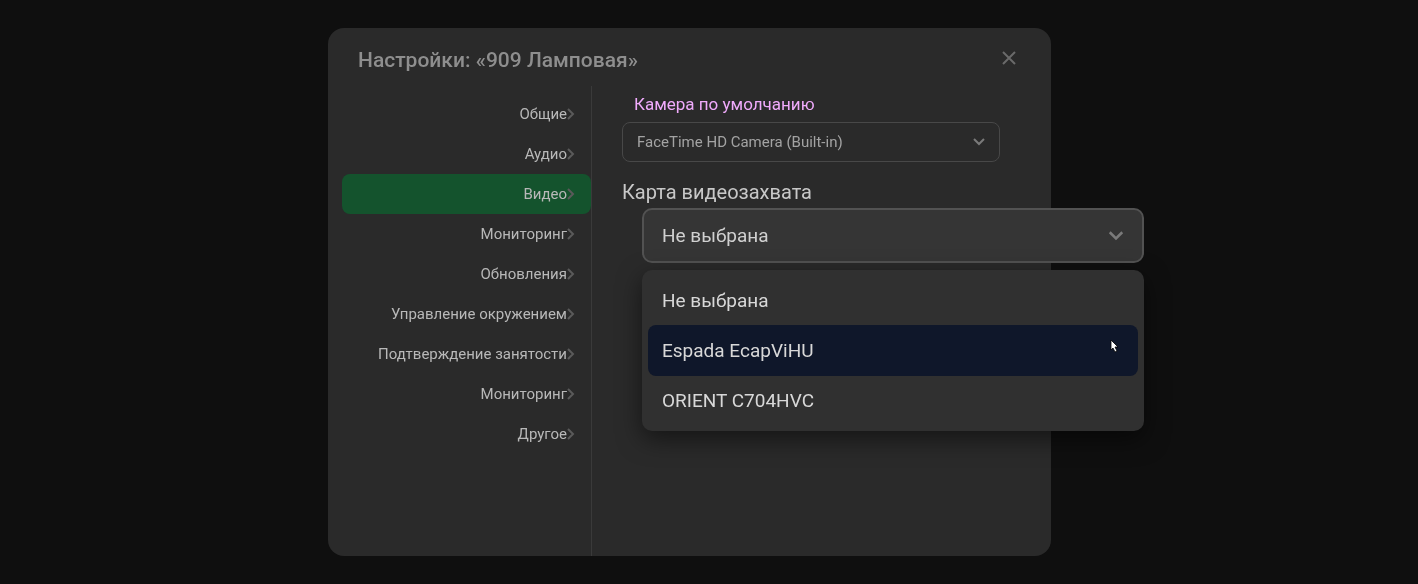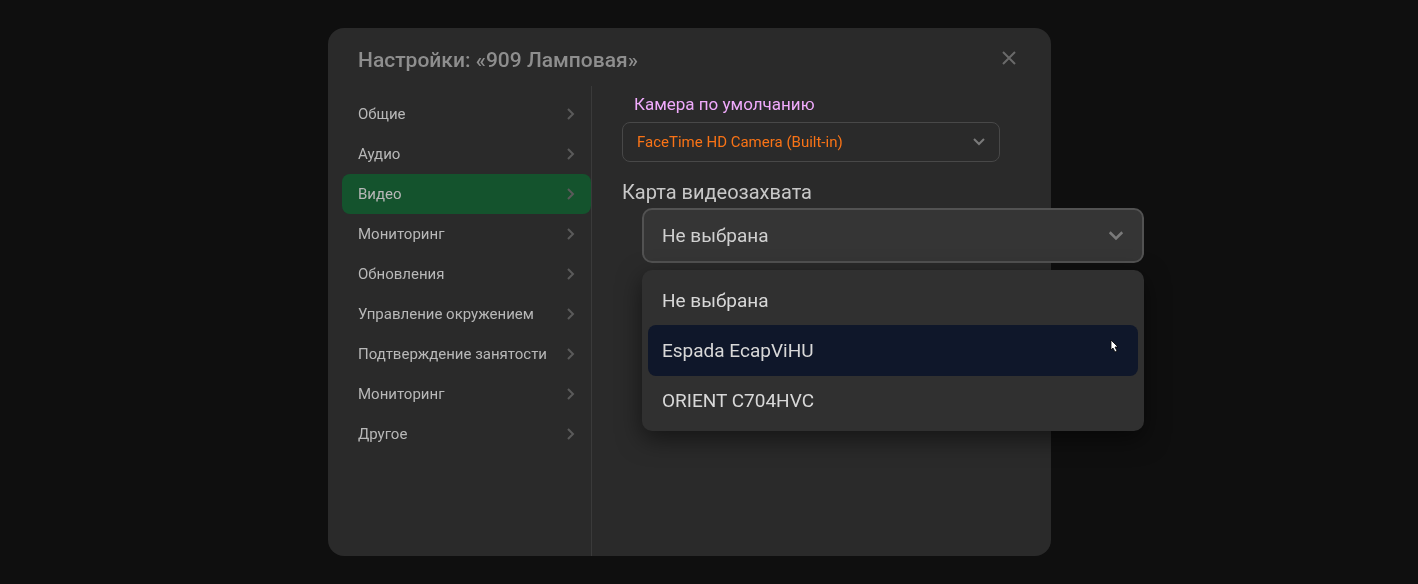--- a/index.html
+++ b/index.html
@@ -58,21 +58,21 @@
     .sidebar {
       width: 250px;
       padding: 8px 0;
       border-right: 1px solid #3a3a3a;
       display: flex;
       flex-direction: column;
       gap: 0px;
     }
     .sidebar-item {
       display: flex;
-      justify-content: space-between;
+      justify-content: flex-end;
       align-items: center;
       padding: 11px 16px;
       border-radius: 8px;
       cursor: pointer;
       color: #b8b8b8;
       font-size: 15px;
     }
     .sidebar-item.active {
       background: #14532d;
     }
@@ -102,21 +102,21 @@
       margin-top: 18px;
     }
     .select-box {
       border: 1px solid #484848;
       border-radius: 8px;
       padding: 10px 14px;
       display: flex;
       justify-content: space-between;
       align-items: center;
       cursor: pointer;
-      color: #f97316;
+      color: #a3a3a3;
       font-size: 15px;
       background: #2a2a2a;
       width: 378px;
     }
     .chevron-down {
       color: #7a7a7a;
       display: flex;
       align-items: center;
     }
     .chevron-down svg {

